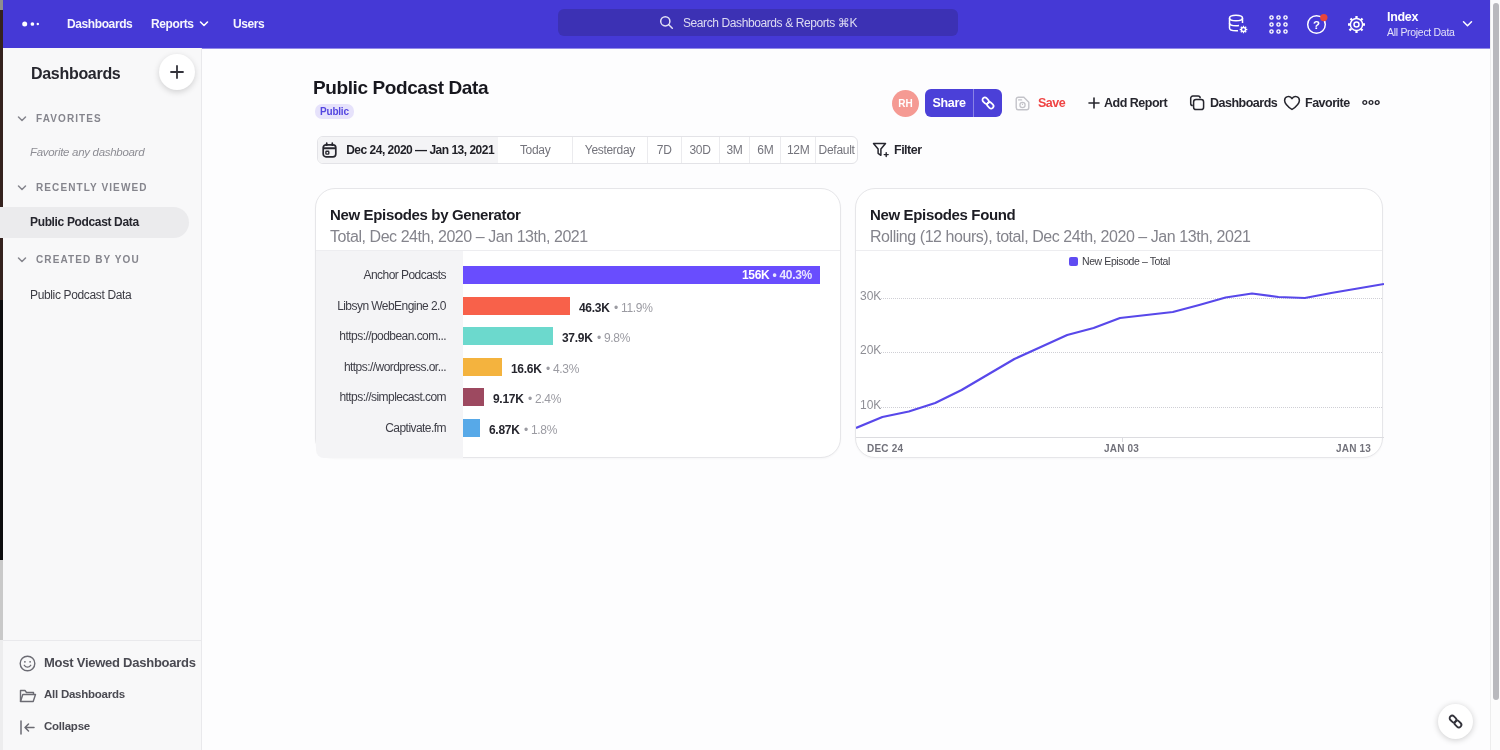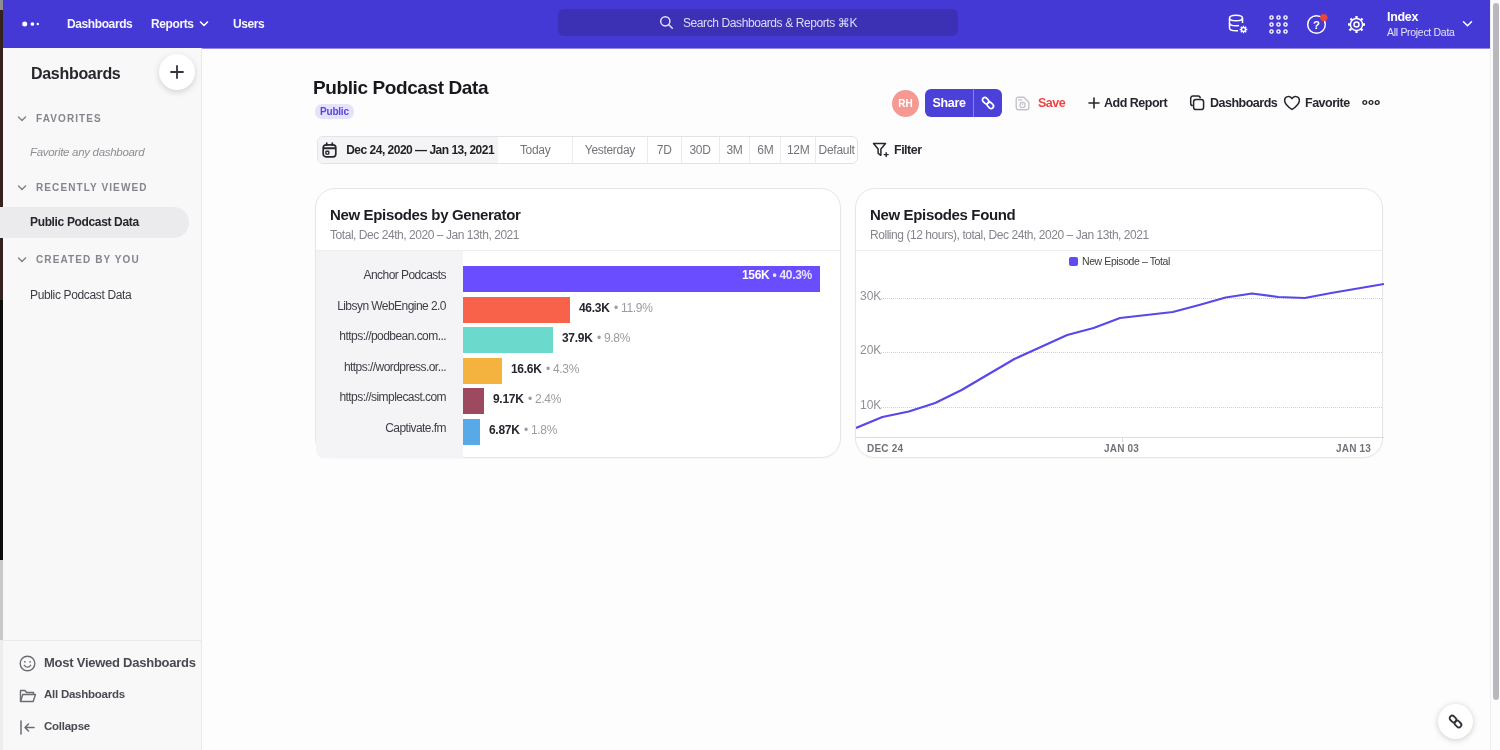--- a/index.html
+++ b/index.html
@@ -33,26 +33,26 @@
 .actlbl { font-size:12.5px; font-weight:700; color:#26262e; letter-spacing:-0.5px; }
 
 
 #datebar { left:317px; top:136px; width:541px; height:28px; background:#fff; border:1px solid #e3e3e7; border-radius:6px; display:flex; align-items:stretch; overflow:hidden; }
 #datebar .seg { display:flex; align-items:center; justify-content:center; font-size:12px; letter-spacing:-0.3px; color:#74747c; border-left:1px solid #ebebee; }
 #dateseg { display:flex; align-items:center; justify-content:center; background:#f4f4f6; width:181px; font-size:12px; letter-spacing:-0.5px; font-weight:700; color:#1f1f26; }
 
 
 .card { position:absolute; background:#fff; border:1px solid #e6e6e9; border-radius:20px; box-shadow:0 1px 2px rgba(0,0,0,0.03); }
 .cardtitle { position:absolute; left:14px; top:17px; font-size:15px; font-weight:700; color:#1c1c23; letter-spacing:-0.35px; }
-.cardsub { position:absolute; left:14px; top:39px; font-size:12px; color:#84848c; letter-spacing:-0.45px; }
+.cardsub { position:absolute; left:14px; top:39px; font-size:16px; color:#84848c; letter-spacing:-0.45px; }
 .carddiv { position:absolute; left:0; top:61px; width:100%; height:1px; background:#ededf0; }
 
 
 .rowlbl { position:absolute; font-size:12px; letter-spacing:-0.55px; color:#3e3e47; white-space:nowrap; }
-.bar { position:absolute; height:26px; }
+.bar { position:absolute; height:18px; }
 .valstrong { font-weight:700; color:#26262e; font-size:12px; letter-spacing:-0.3px; }
 .valpct { color:#9b9ba2; font-size:12px; letter-spacing:-0.3px; }
 
 
 .gl { position:absolute; border-top:1px dotted #cfcfd5; }
 .ylbl { position:absolute; font-size:12px; color:#8e8e95; }
 .xlbl { position:absolute; font-size:10px; font-weight:700; color:#72727b; letter-spacing:0.2px; }
 </style>
 </head>
 <body>

